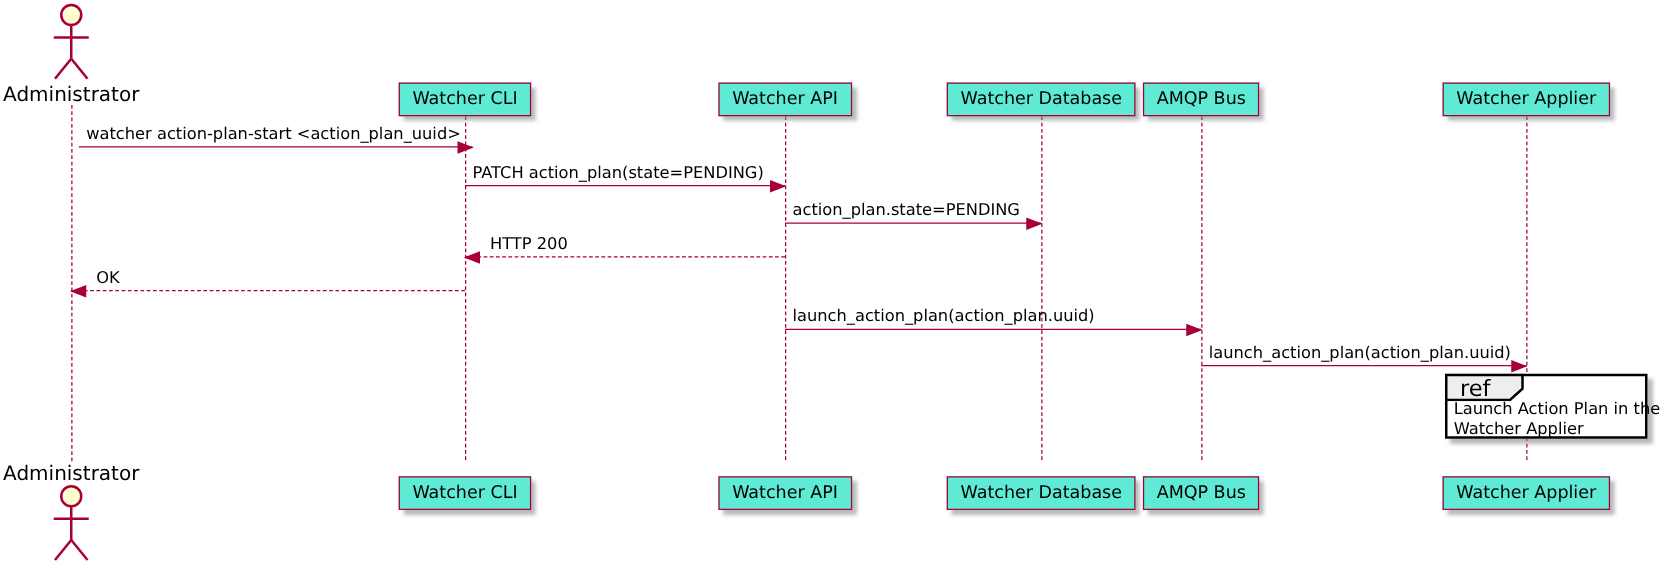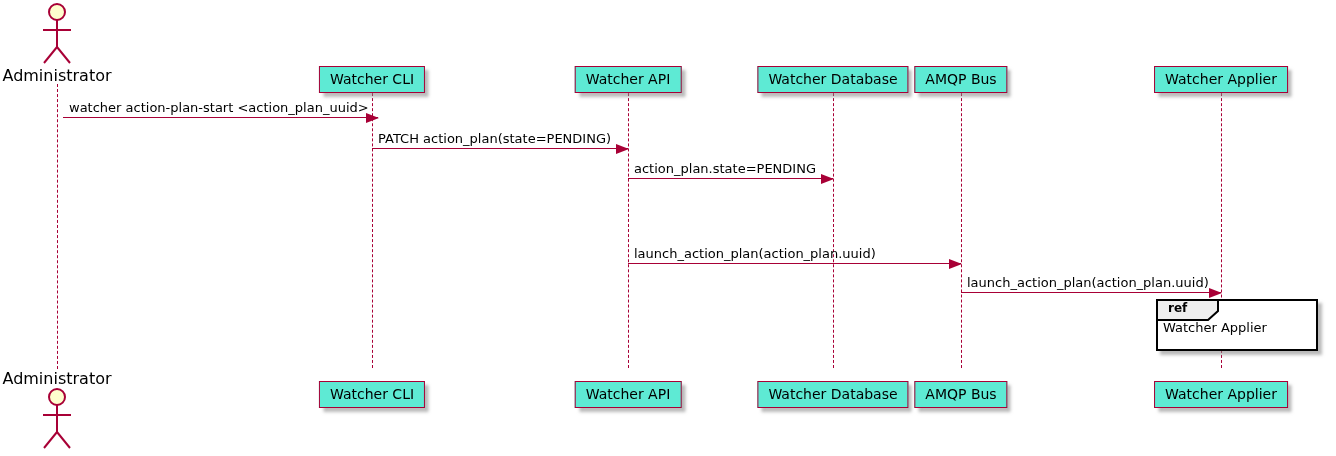--- a/index.html
+++ b/index.html
@@ -40,21 +40,21 @@
   .ah.left{left:-1px;border-top:5px solid transparent;border-bottom:5px solid transparent;border-right:13px solid #A80036;}
   
   .ref{
     position:absolute;left:1156px;top:299px;width:162px;height:52px;
     background:#ffffff;border:2px solid #000;
     box-shadow:4px 4px 3px rgba(130,130,130,.55);
     box-sizing:border-box;
   }
   .ref-tab{position:absolute;top:-2px;left:-2px;width:64px;height:22px;}
   .ref-tab-label{
-    position:absolute;top:0px;left:10px;font-size:12px;font-weight:bold;
+    position:absolute;top:0px;left:10px;font-size:18px;font-weight:normal;
   }
   .ref-body{
     position:absolute;left:5px;top:19px;font-size:13px;line-height:16px;
     white-space:nowrap;
   }
 </style>
 </head>
 <body>
 
 <div class="canvas">
@@ -71,35 +71,44 @@
     <span class="ah right"></span>
   </div>
   <div class="msg solid" style="left:628px;top:161px;width:205px">
     <span class="msg-label">action_plan.state=PENDING</span>
     <span class="ah right"></span>
   </div>
   <div class="msg solid" style="left:372px;top:131px;width:256px">
     <span class="msg-label">PATCH action_plan(state=PENDING)</span>
     <span class="ah right"></span>
   </div>
+  <div class="msg reply" style="left:372px;top:188px;width:256px">
+    <span class="msg-label">HTTP 200</span>
+    <span class="ah left"></span>
+  </div>
+  <div class="msg reply" style="left:57px;top:215px;width:315px">
+    <span class="msg-label">OK</span>
+    <span class="ah left"></span>
+  </div>
   <div class="msg solid" style="left:628px;top:246px;width:333px">
     <span class="msg-label">launch_action_plan(action_plan.uuid)</span>
     <span class="ah right"></span>
   </div>
   <div class="msg solid" style="left:961px;top:275px;width:260px">
     <span class="msg-label">launch_action_plan(action_plan.uuid)</span>
     <span class="ah right"></span>
   </div>
 
   <div class="ref">
     <svg class="ref-tab" width="64" height="22">
       <polygon points="1,1 62,1 62,12 52,21 1,21" fill="#EEEEEE" stroke="#000000" stroke-width="2"></polygon>
     </svg>
     <div class="ref-tab-label">ref</div>
     <div class="ref-body">
+      <div>Launch Action Plan in the</div>
       <div>Watcher Applier</div>
     </div>
   </div>
 
   <div class="pbox" style="left:372px;top:53px">Watcher CLI</div>
   <div class="pbox" style="left:628px;top:53px">Watcher API</div>
   <div class="pbox" style="left:833px;top:53px">Watcher Database</div>
   <div class="pbox" style="left:961px;top:53px">AMQP Bus</div>
   <div class="pbox" style="left:1221px;top:53px">Watcher Applier</div>
 

